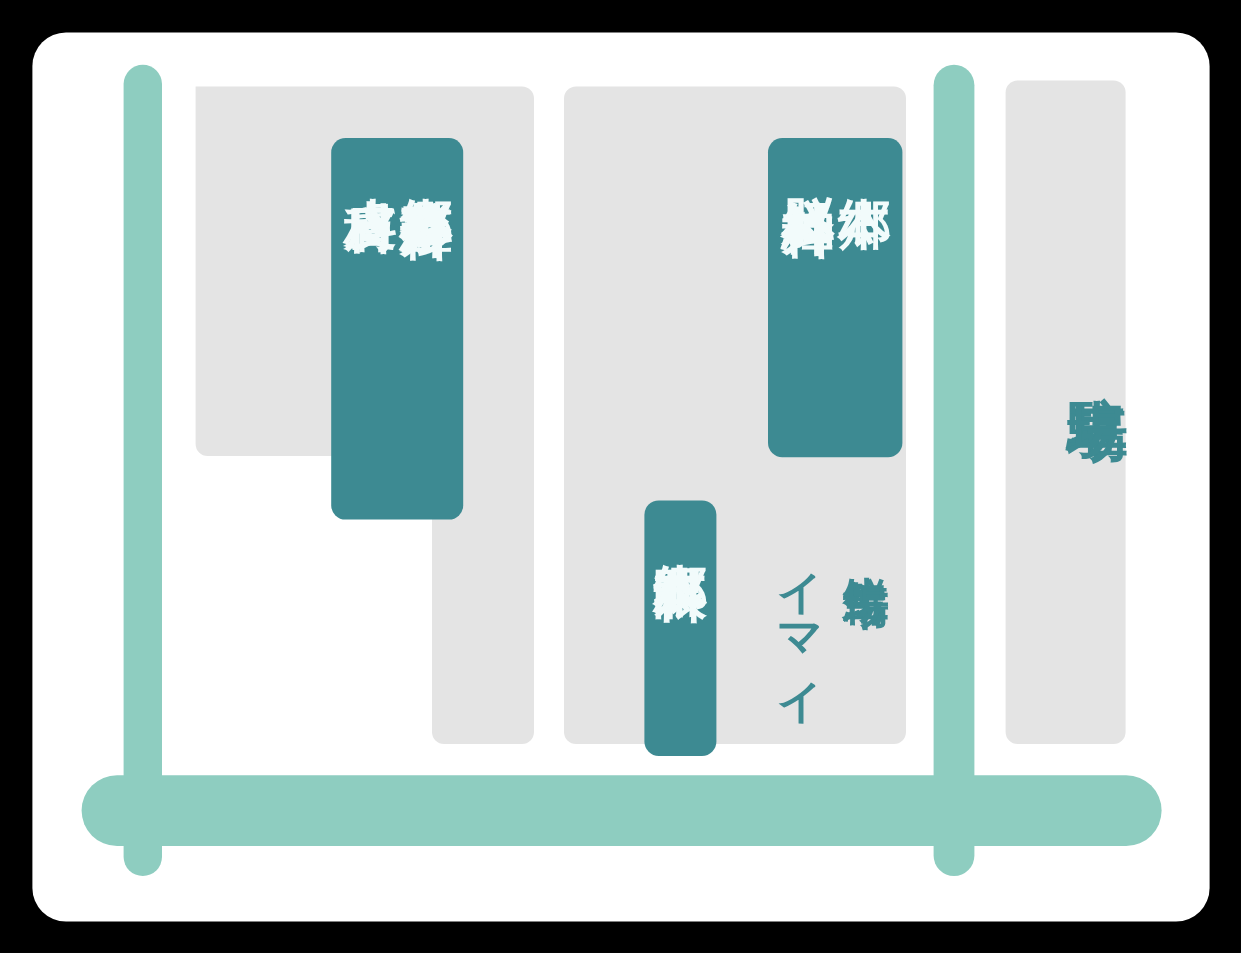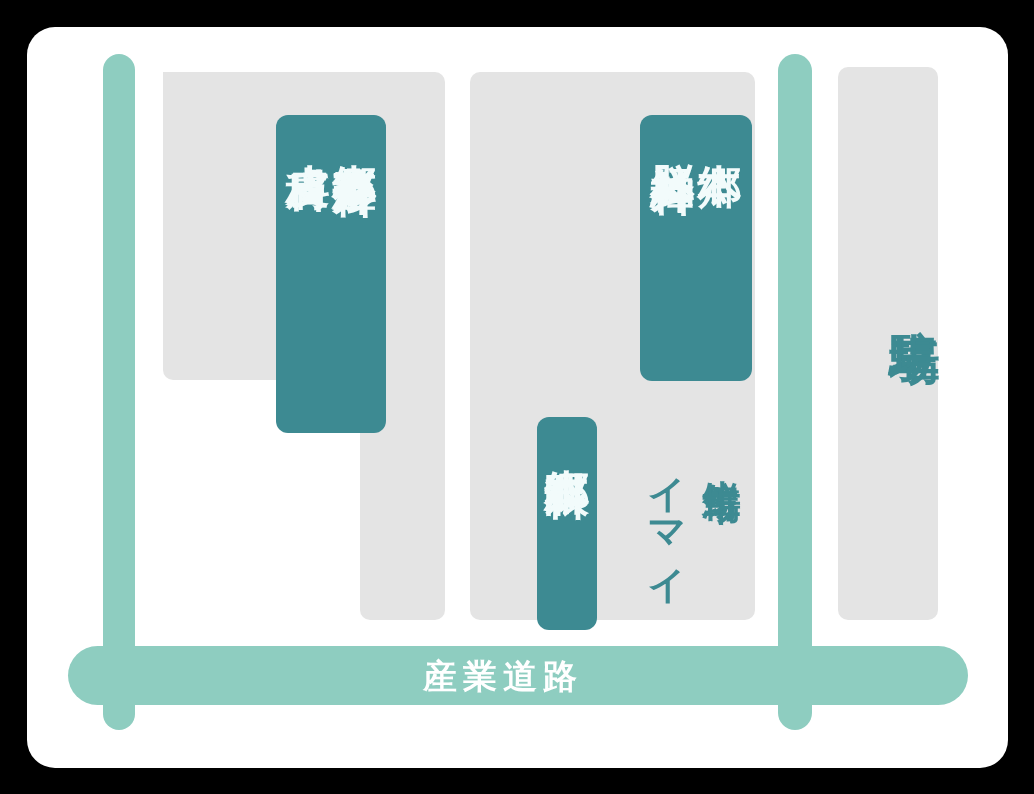--- a/index.html
+++ b/index.html
@@ -128,21 +128,20 @@
     <div class="block" id="blk-central" style="left:443px; top:45px; width:285px; height:548px;"></div>
 
     <div class="block" id="blk-parking" style="left:811px; top:40px; width:100px; height:553px;"></div>
 
     <div class="road road-v" id="road-west" style="left:76px; top:27px; width:32px; height:676px;"></div>
 
     <div class="road road-v" id="road-east" style="left:751px; top:27px; width:34px; height:676px;"></div>
 
     <div class="road road-h" id="road-main" style="left:41px; top:619px; width:900px; height:59px;"></div>
 
-    <div class="road-label" style="left:396px; top:632px;">産業道路</div>
 
     <div class="clinic-box" id="box-seikei">
       <span class="vcol c-main">本郷整形外科</span>
       <span class="vcol c-sub">皮膚科</span>
     </div>
 
     <div class="clinic-box" id="box-nouge">
       <span class="vcol c-main">本郷</span>
       <span class="vcol c-sub">脳神経外科</span>
     </div>

